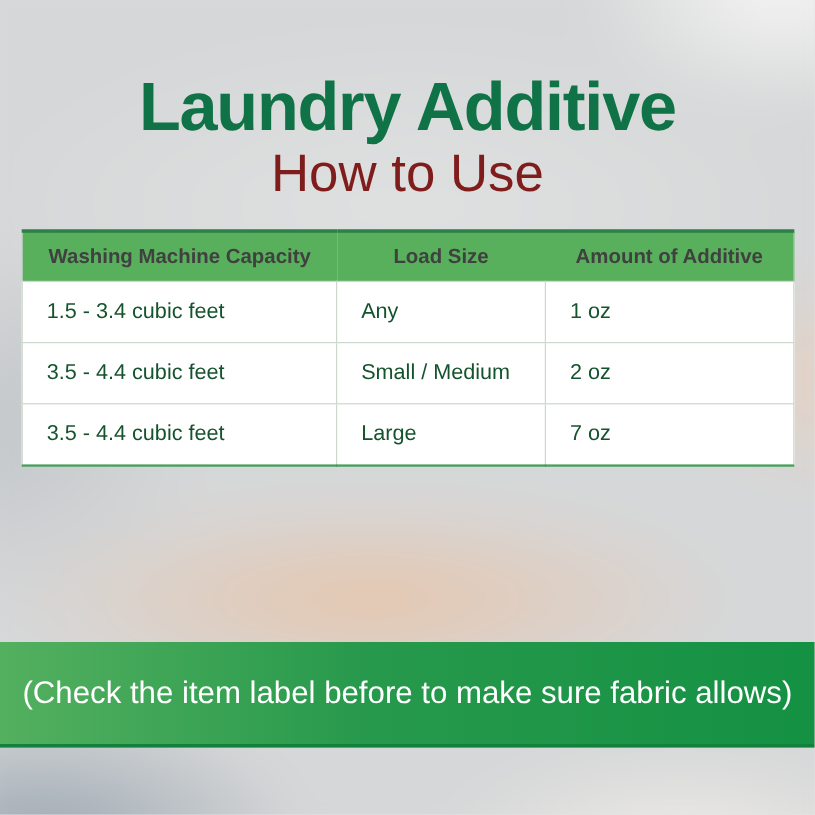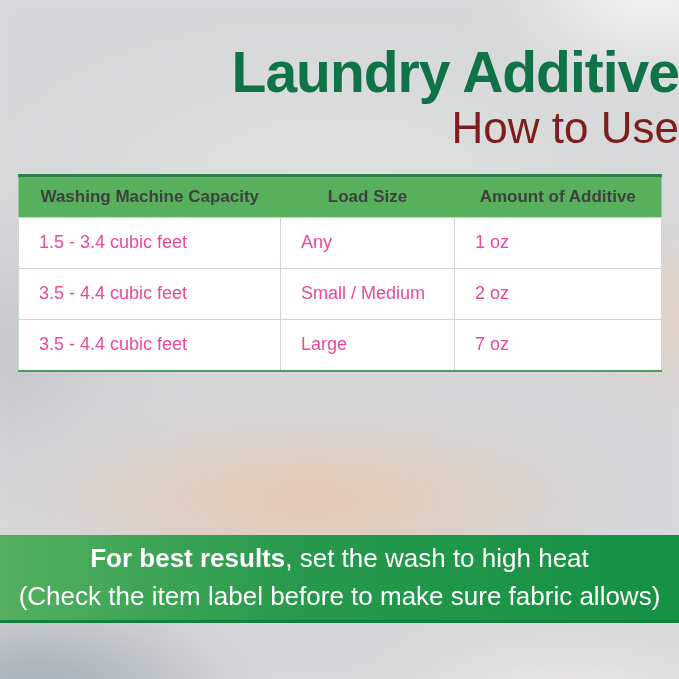--- a/index.html
+++ b/index.html
@@ -21,21 +21,21 @@
       radial-gradient(260px 130px at 101% 47%, #e6d0c0 0%, rgba(230,208,192,0) 70%),
       radial-gradient(430px 120px at 46% 71%, #e6c6ae 0%, rgba(230,198,174,0) 70%),
       radial-gradient(320px 170px at 10% 98%, #9aa6b0 0%, rgba(154,166,176,0) 70%),
       radial-gradient(300px 130px at 80% 99%, #efede9 0%, rgba(239,237,233,0) 70%),
       radial-gradient(260px 220px at 4% 52%,  #c3c7ca 0%, rgba(195,199,202,0) 70%),
       radial-gradient(520px 220px at 50% 28%, #dfe0e0 0%, rgba(223,224,224,0) 70%),
       #d6d7d8;
   }
   .content { position: relative; z-index: 1; }
 
-  .title-block { text-align: right; padding-top: 43px; }
+  .title-block { text-align: center; padding-top: 60px; }
   .page-title {
     margin: 0;
     font-size: 57px;
     line-height: 1.05;
     font-weight: 800;
     letter-spacing: -1px;
     color: #0f7347;
   }
   .page-subtitle {
     margin: 2px 0 0 0;
@@ -63,21 +63,21 @@
     font-size: 17px;
     font-weight: 700;
     height: 38px;
     text-align: center;
     border: 0;
     border-top: 3px solid #2f8048;
   }
   table.usage td {
     border: 1px solid #ccd8cd;
     font-size: 18px;
-    color: #ec4899;
+    color: #14532d;
     text-align: left;
     padding: 0 8px 0 20px;
     height: 50px;
     line-height: 1.3;
     background: #ffffff;
   }
   table.usage td.col3 { }
   table.usage tr.tall td { height: 76px; }
 
   .banner {
@@ -140,16 +140,15 @@
         <tr>
           <td>3.5 - 4.4 cubic feet</td>
           <td>Large</td>
           <td class="col3">7 oz</td>
         </tr>
       </tbody>
     </table>
   </div>
 
   <div class="banner">
-    <div class="banner-line1"><span class="bold">For best results</span><span>, set the wash to high heat</span></div>
     <div class="banner-line2">(Check the item label before to make sure fabric allows)</div>
   </div>
 </div>
 
 </body></html>

